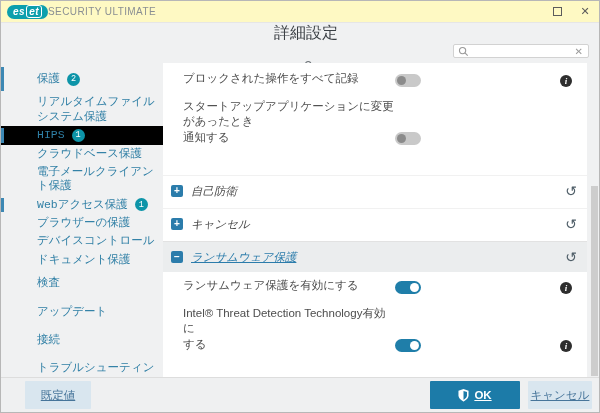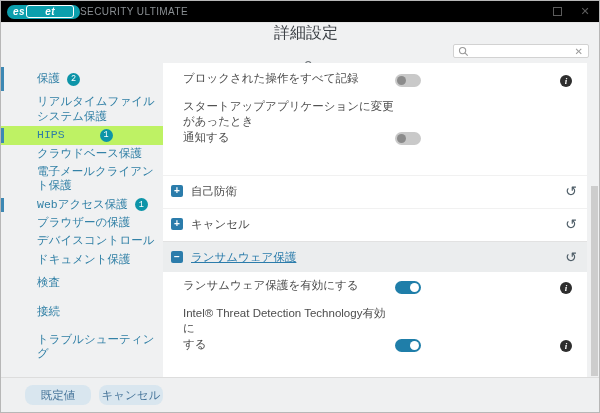--- a/index.html
+++ b/index.html
@@ -4,29 +4,29 @@
 <style>
   * { box-sizing: border-box; margin: 0; padding: 0; }
   html,body { width:600px; height:413px; }
   body { font-family: "Liberation Sans", sans-serif; background:#e9e9e9; }
   .window {
     position:relative; width:600px; height:413px; background:#f0f1f2;
     border:1px solid #b7b7b7; overflow:hidden;
   }
   
   .titlebar {
-    height:22px; background:#000000; border-bottom:1px solid #e6e6e6;
+    height:22px; background:#fef9c3; border-bottom:1px solid #e6e6e6;
     display:flex; align-items:center; padding-left:6px;
   }
   .logo-pill {
     background:#0c9fad; color:#fff; border-radius:9px; padding:1px 6px;
     font-size:10px; font-weight:bold; font-style:italic; letter-spacing:.5px;
     display:inline-flex; align-items:center; height:14px;
   }
-  .logo-pill .et { border:1px solid #fff; border-radius:3px; padding:0 18px; margin-left:1px; }
+  .logo-pill .et { border:1px solid #fff; border-radius:3px; padding:0 2px; margin-left:1px; }
   .product { color:#8a8f93; font-size:10px; letter-spacing:.4px; }
   .win-controls { margin-left:auto; display:flex; align-items:center; height:22px; }
   .win-btn { width:28px; height:22px; display:flex; align-items:center; justify-content:center; cursor:pointer; color:#5c5c5c; }
   .max-glyph { width:9px; height:9px; border:1px solid #5c5c5c; display:block; }
   .close-glyph { font-size:11px; line-height:1; }
   
   .header { height:40px; display:flex; align-items:center; padding:0 10px 0 22px;flex-direction:column; }
   .page-title { font-size:16px; color:#3a3f44; font-weight:normal; }
   .search-wrap {
     margin-left:auto; width:136px; height:19px; background:#fff;
@@ -37,40 +37,40 @@
   .clear-x { color:#9a9a9a; font-size:10px; cursor:pointer; padding:0 1px; }
   .help-q { color:#6d7378; font-size:13px; margin:0 6px 0 10px; cursor:pointer; }
   
   .bodyrow { position:absolute; top:62px; left:0; right:0; bottom:35px; display:flex; }
   .sidebar { width:162px; flex:0 0 162px; padding-top:2px; position:relative; }
   .s-item {
     position:relative; color:#2f7fa5; font-size:11.5px; cursor:pointer;
     padding:2px 4px 2px 36px; display:flex; align-items:center; line-height:1.25;font-family:Liberation Mono, monospace;
   }
   .s-cat { padding-top:7px; padding-bottom:7px; }
-  .s-sel { background:#bef264;gap:28px; }
+  .s-sel { background:#000000; }
   .s-marker::before {
     content:""; position:absolute; left:0; top:2px; bottom:2px; width:3px; background:#3d88b4;
   }
   .badge {
     margin-left:7px; background:#0d94a8; color:#fff; border-radius:50%;
     width:13px; height:13px; font-size:8.5px; display:inline-flex;
     align-items:center; justify-content:center; flex:0 0 auto;
   }
   
   .panel { flex:1; background:#fff; margin-right:12px; overflow:hidden; padding-top:2px; }
   .row { display:flex; align-items:flex-end; padding:6px 10px 6px 20px; }
   .row .label { width:212px; font-size:11.5px; color:#4d4d4d; line-height:1.35; }
   .row .ctrl { flex:1; display:flex; align-items:flex-start; }
   .row .rcol { width:22px; display:flex; justify-content:center; align-items:center; } .gap-lg { height:22px; }
   .sec-row {
     display:flex; align-items:center; padding:6px 10px 6px 8px; margin-top:2px;
     border-top:1px solid #f1f1f1; cursor:pointer;
   }
-  .sec-row .sec-label { font-size:11.5px; color:#4a4a4a; margin-left:8px; flex:1; }
+  .sec-row .sec-label { font-size:11.5px; color:#4a4a4a; margin-left:8px; flex:1;font-style:italic; }
   .sec-row.hl { background:#ebedee; border-top:1px solid #e2e2e2; }
   .sec-row.hl .sec-label { color:#2b7cab; text-decoration:underline; }
   .expand-box {
     width:12px; height:12px; background:#2b7cab; border-radius:2px; color:#fff;
     font-size:10px; line-height:11px; text-align:center; flex:0 0 auto; font-weight:bold;
   }
   
   .toggle { width:26px; height:13px; border-radius:7px; position:relative; cursor:pointer; margin-top:1px; }
   .toggle.on { background:#1f7ea9; }
   .toggle.on::after { content:""; position:absolute; right:2px; top:2px; width:9px; height:9px; border-radius:50%; background:#fff; }
@@ -85,22 +85,22 @@
   .revert { color:#4f5e68; font-size:14px; line-height:12px; cursor:pointer; }
   
   .scroll-track { position:absolute; top:0; right:1px; bottom:0; width:7px; }
   .scroll-thumb { position:absolute; top:123px; height:190px; width:7px; background:#cdcdcd; cursor:pointer; }
   
   .footer {
     position:absolute; left:0; right:0; bottom:0; height:35px; background:#eff0f1;
     border-top:1px solid #ddd; display:flex; align-items:center; padding:0 5px 0 24px;
   }
   .btn {
-    height:20px; border:none; border-radius:8px; font-size:11.5px; cursor:pointer;
-    font-family:"Liberation Sans", sans-serif; display:inline-flex; align-items:center; justify-content:center;
+    height:28px; border:none; border-radius:1px; font-size:11.5px; cursor:pointer;
+    font-family:"Liberation Sans", sans-serif; display:inline-flex; align-items:center; justify-content:center;text-decoration:underline;
   }
   .btn-light { background:#d9e6ef; color:#47759a; }
   .btn-default { width:66px; }
   .btn-ok { width:90px; background:#1c7ba8; color:#fff; margin-left:auto; gap:5px; font-weight:bold; }
   .btn-cancel { width:64px; margin-left:8px; margin-right:2px; }
 </style>
 </head>
 <body>
 
 <div class="window">
@@ -164,20 +164,23 @@
       <div class="s-item">
           <span>デバイスコントロール</span>
         </div>
       <div class="s-item">
           <span>ドキュメント保護</span>
         </div>
       <div class="s-item s-cat">
           <span>検査</span>
         </div>
       <div class="s-item s-cat">
+          <span>アップデート</span>
+        </div>
+      <div class="s-item s-cat">
           <span>接続</span>
         </div>
       <div class="s-item s-cat">
           <span>トラブルシューティング</span>
         </div>
 
     </nav>
 
     <div class="panel">
 
@@ -245,16 +248,23 @@
 
     </div>
 
     <div class="scroll-track">
       <div class="scroll-thumb"></div>
     </div>
   </div>
 
   <div class="footer">
     <button class="btn btn-light btn-default">既定値</button>
+    <button class="btn btn-ok">
+      <svg width="11" height="13" viewBox="0 0 12 14">
+        <path d="M6 0 L11.5 1.8 V7 C11.5 10.8 6 13.6 6 13.6 C6 13.6 0.5 10.8 0.5 7 V1.8 Z" fill="#fff"></path>
+        <path d="M6 2 L9.8 3.2 V7 C9.8 9.6 6 11.7 6 11.7 Z" fill="#1c7ba8"></path>
+      </svg>
+      <span>OK</span>
+    </button>
     <button class="btn btn-light btn-cancel">キャンセル</button>
   </div>
 
 </div>
 
 </body></html>

